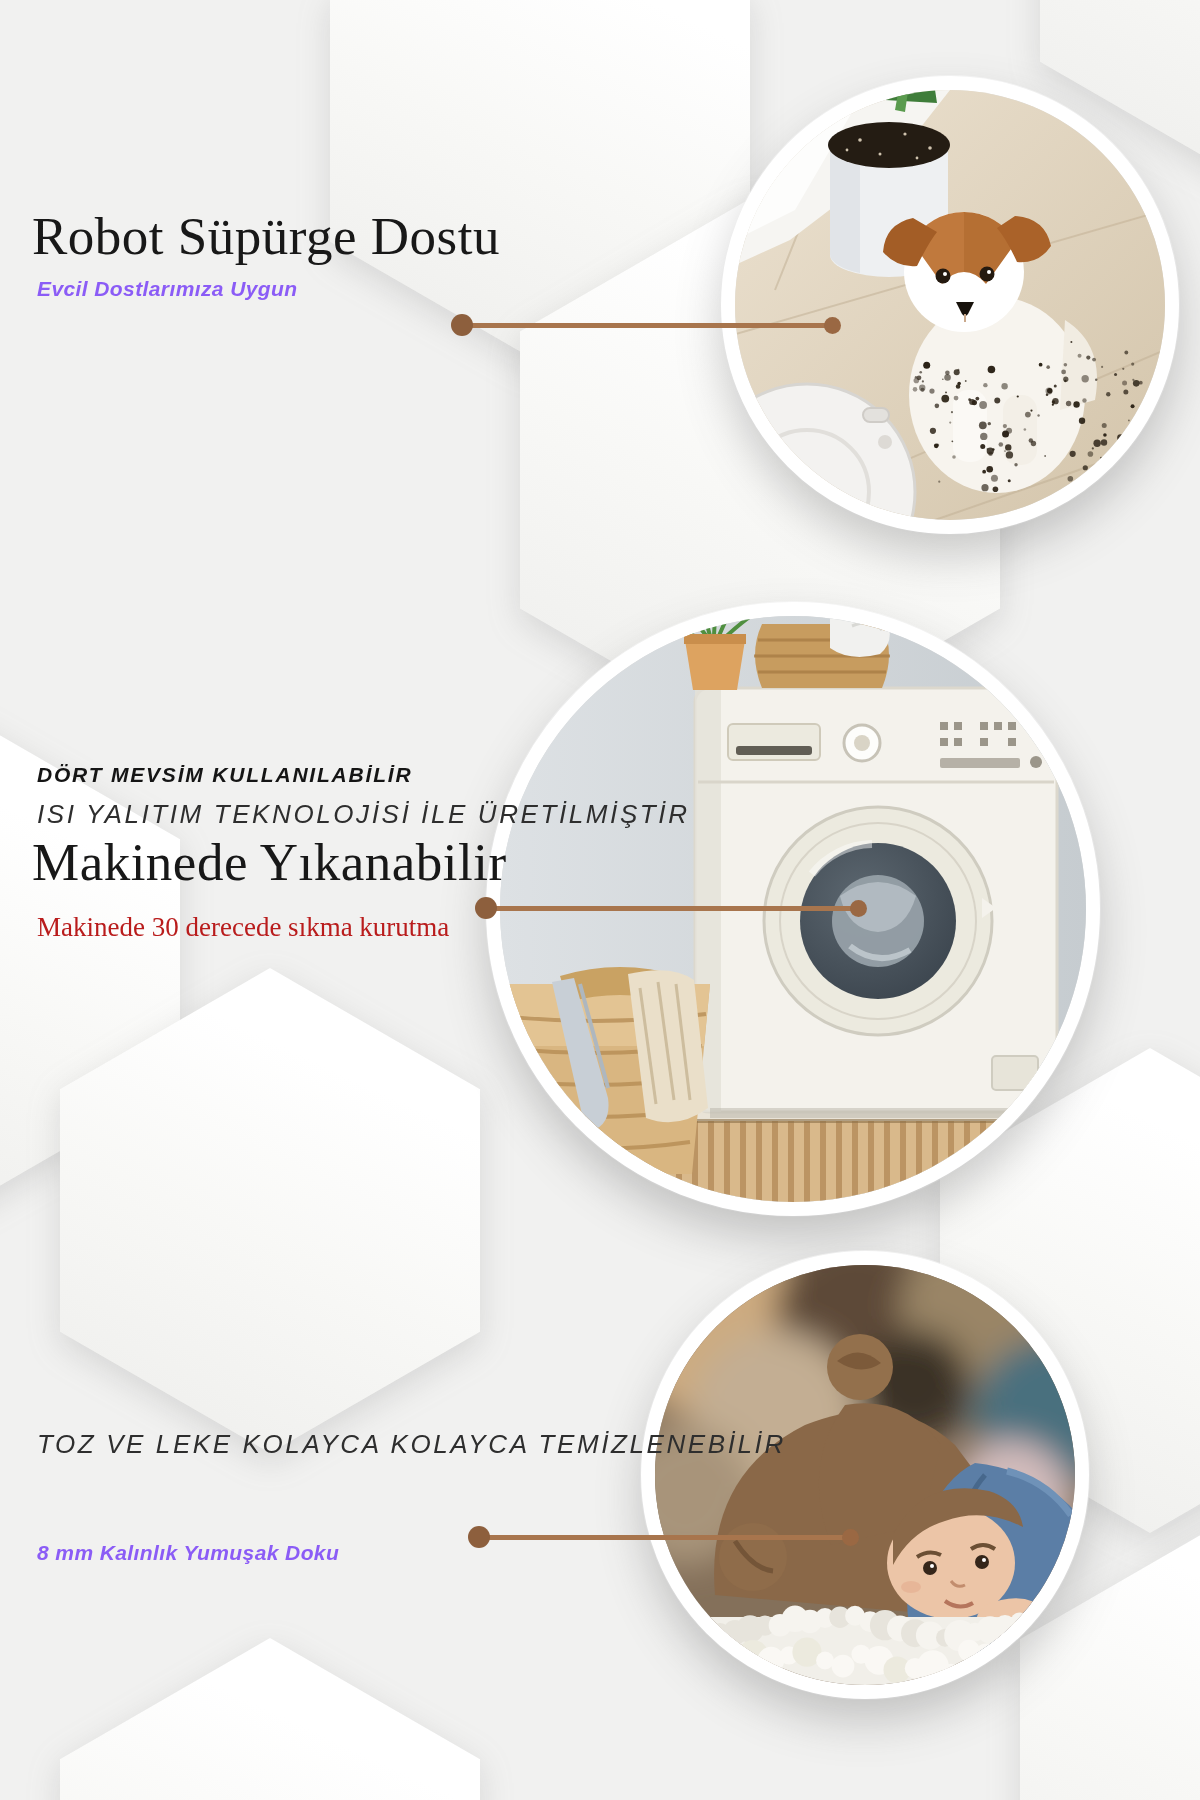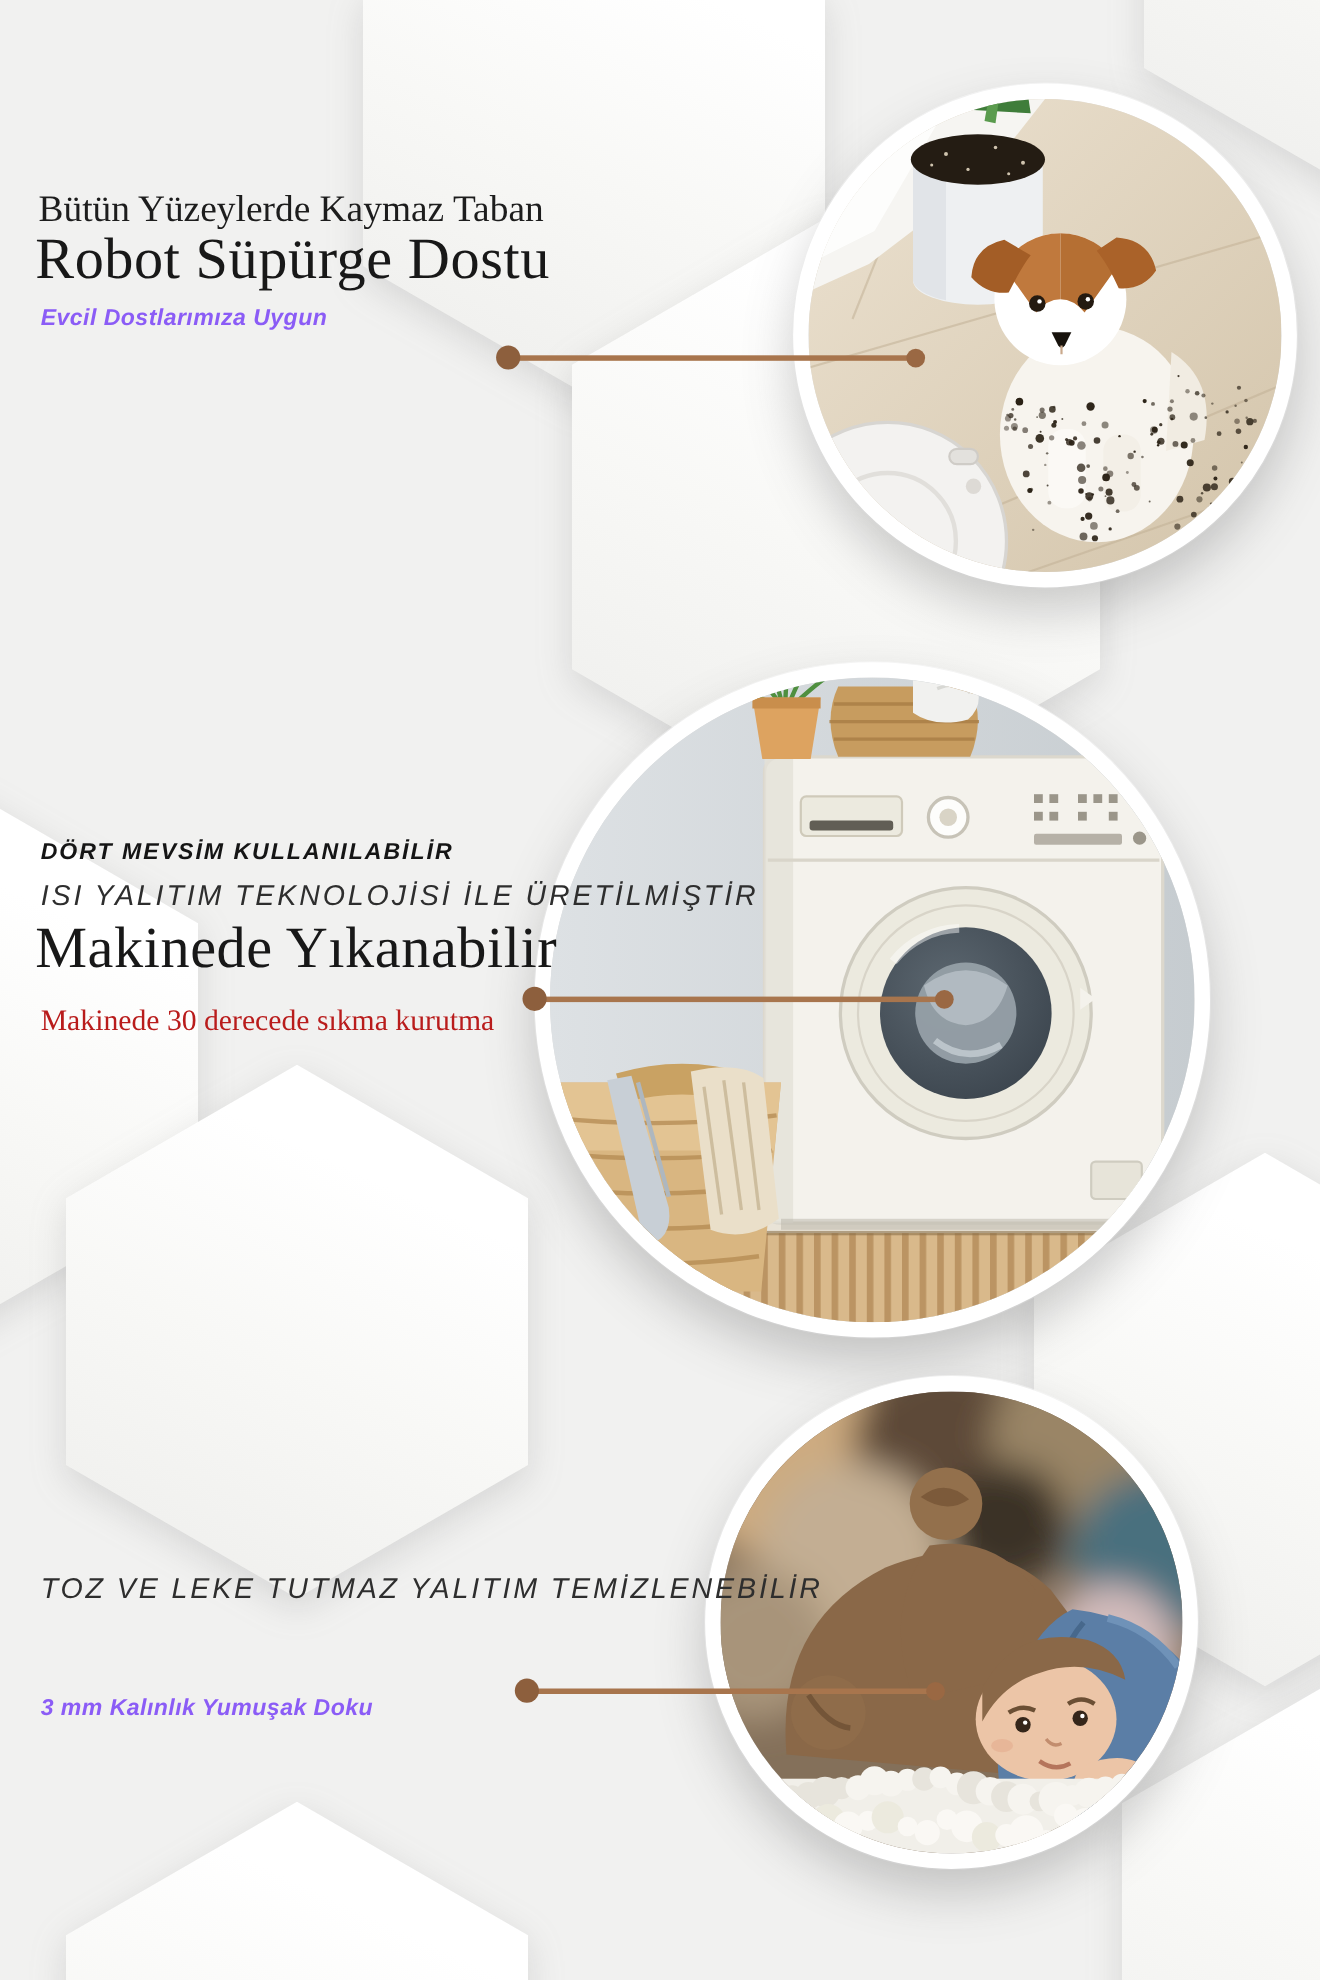--- a/index.html
+++ b/index.html
@@ -480,27 +480,26 @@
   <div class="cdot small" style="left:824px;top:317px"></div>
 
   <div class="cline" style="left:486px;top:906px;width:372px"></div>
   <div class="cdot big" style="left:475px;top:897px"></div>
   <div class="cdot small" style="left:850px;top:900px"></div>
 
   <div class="cline" style="left:479px;top:1535px;width:371px"></div>
   <div class="cdot big" style="left:468px;top:1526px"></div>
   <div class="cdot small" style="left:842px;top:1529px"></div>
 
-  <div class="tblock kicker-serif" style="left:35px;top:172px">Bütün Yüzeylerde Kaymaz Taban</div>
   <div class="tblock title" style="left:32px;top:206px">Robot Süpürge Dostu</div>
   <div class="tblock tagline" style="left:37px;top:277px">Evcil Dostlarımıza Uygun</div>
 
   <div class="tblock kicker-bold" style="left:37px;top:763px">DÖRT MEVSİM KULLANILABİLİR</div>
   <div class="tblock kicker-light" style="left:37px;top:799px">ISI YALITIM TEKNOLOJİSİ İLE ÜRETİLMİŞTİR</div>
   <div class="tblock title" style="left:32px;top:832px">Makinede Yıkanabilir</div>
   <div class="tblock body-serif" style="left:37px;top:912px">
     <div>Makinede 30 derecede sıkma kurutma</div>
   </div>
 
-  <div class="tblock kicker-light" style="left:37px;top:1429px">TOZ VE LEKE TUTMAZ YALITIM TEMİZLENEBİLİR</div>
-  <div class="tblock tagline" style="left:37px;top:1541px">3 mm Kalınlık Yumuşak Doku</div>
+  <div class="tblock kicker-light" style="left:37px;top:1429px">TOZ VE LEKE KOLAYCA KOLAYCA TEMİZLENEBİLİR</div>
+  <div class="tblock tagline" style="left:37px;top:1541px">8 mm Kalınlık Yumuşak Doku</div>
 
 </div>
 
 </body></html>

